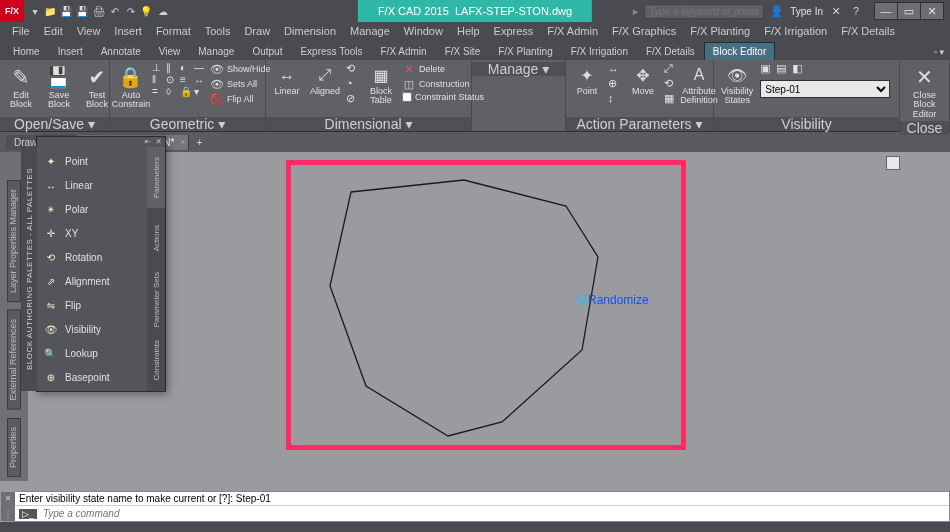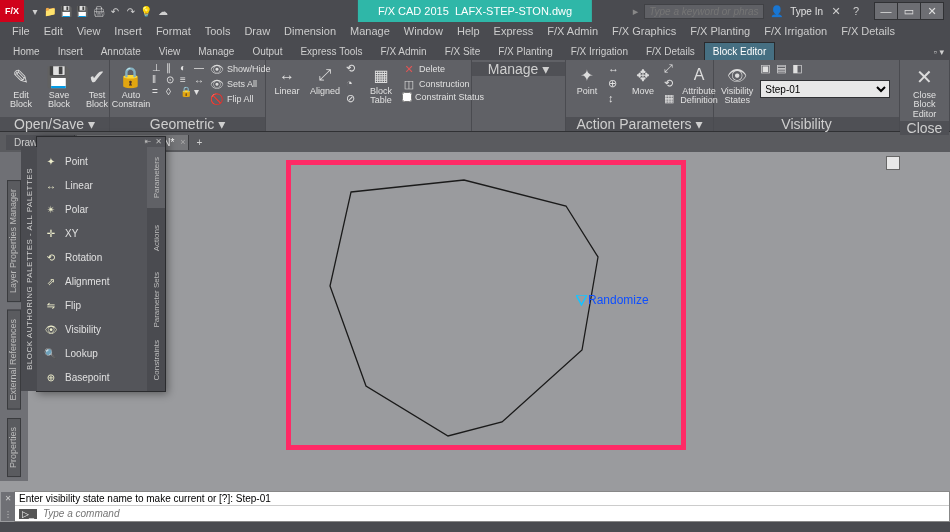--- a/index.html
+++ b/index.html
@@ -252,20 +252,21 @@
         <div class="row-sm">
             <span class="ic">◫</span>
             <span>Construction</span>
           </div>
         <div class="row-sm">
             <input type="checkbox" style="">
             <span>Constraint Status</span>
           </div>
       </div>
     </div>
+    <div class="label">Dimensional ▾</div>
   </div>
   <div class="rgroup" style="width:94px">
     <div class="label">Manage ▾</div>
   </div>
   <div class="rgroup" style="width:148px">
     <div class="body">
       <div class="rbtn">
           <span class="ic">✦</span>
           <span class="lbl">Point</span>
         </div>

